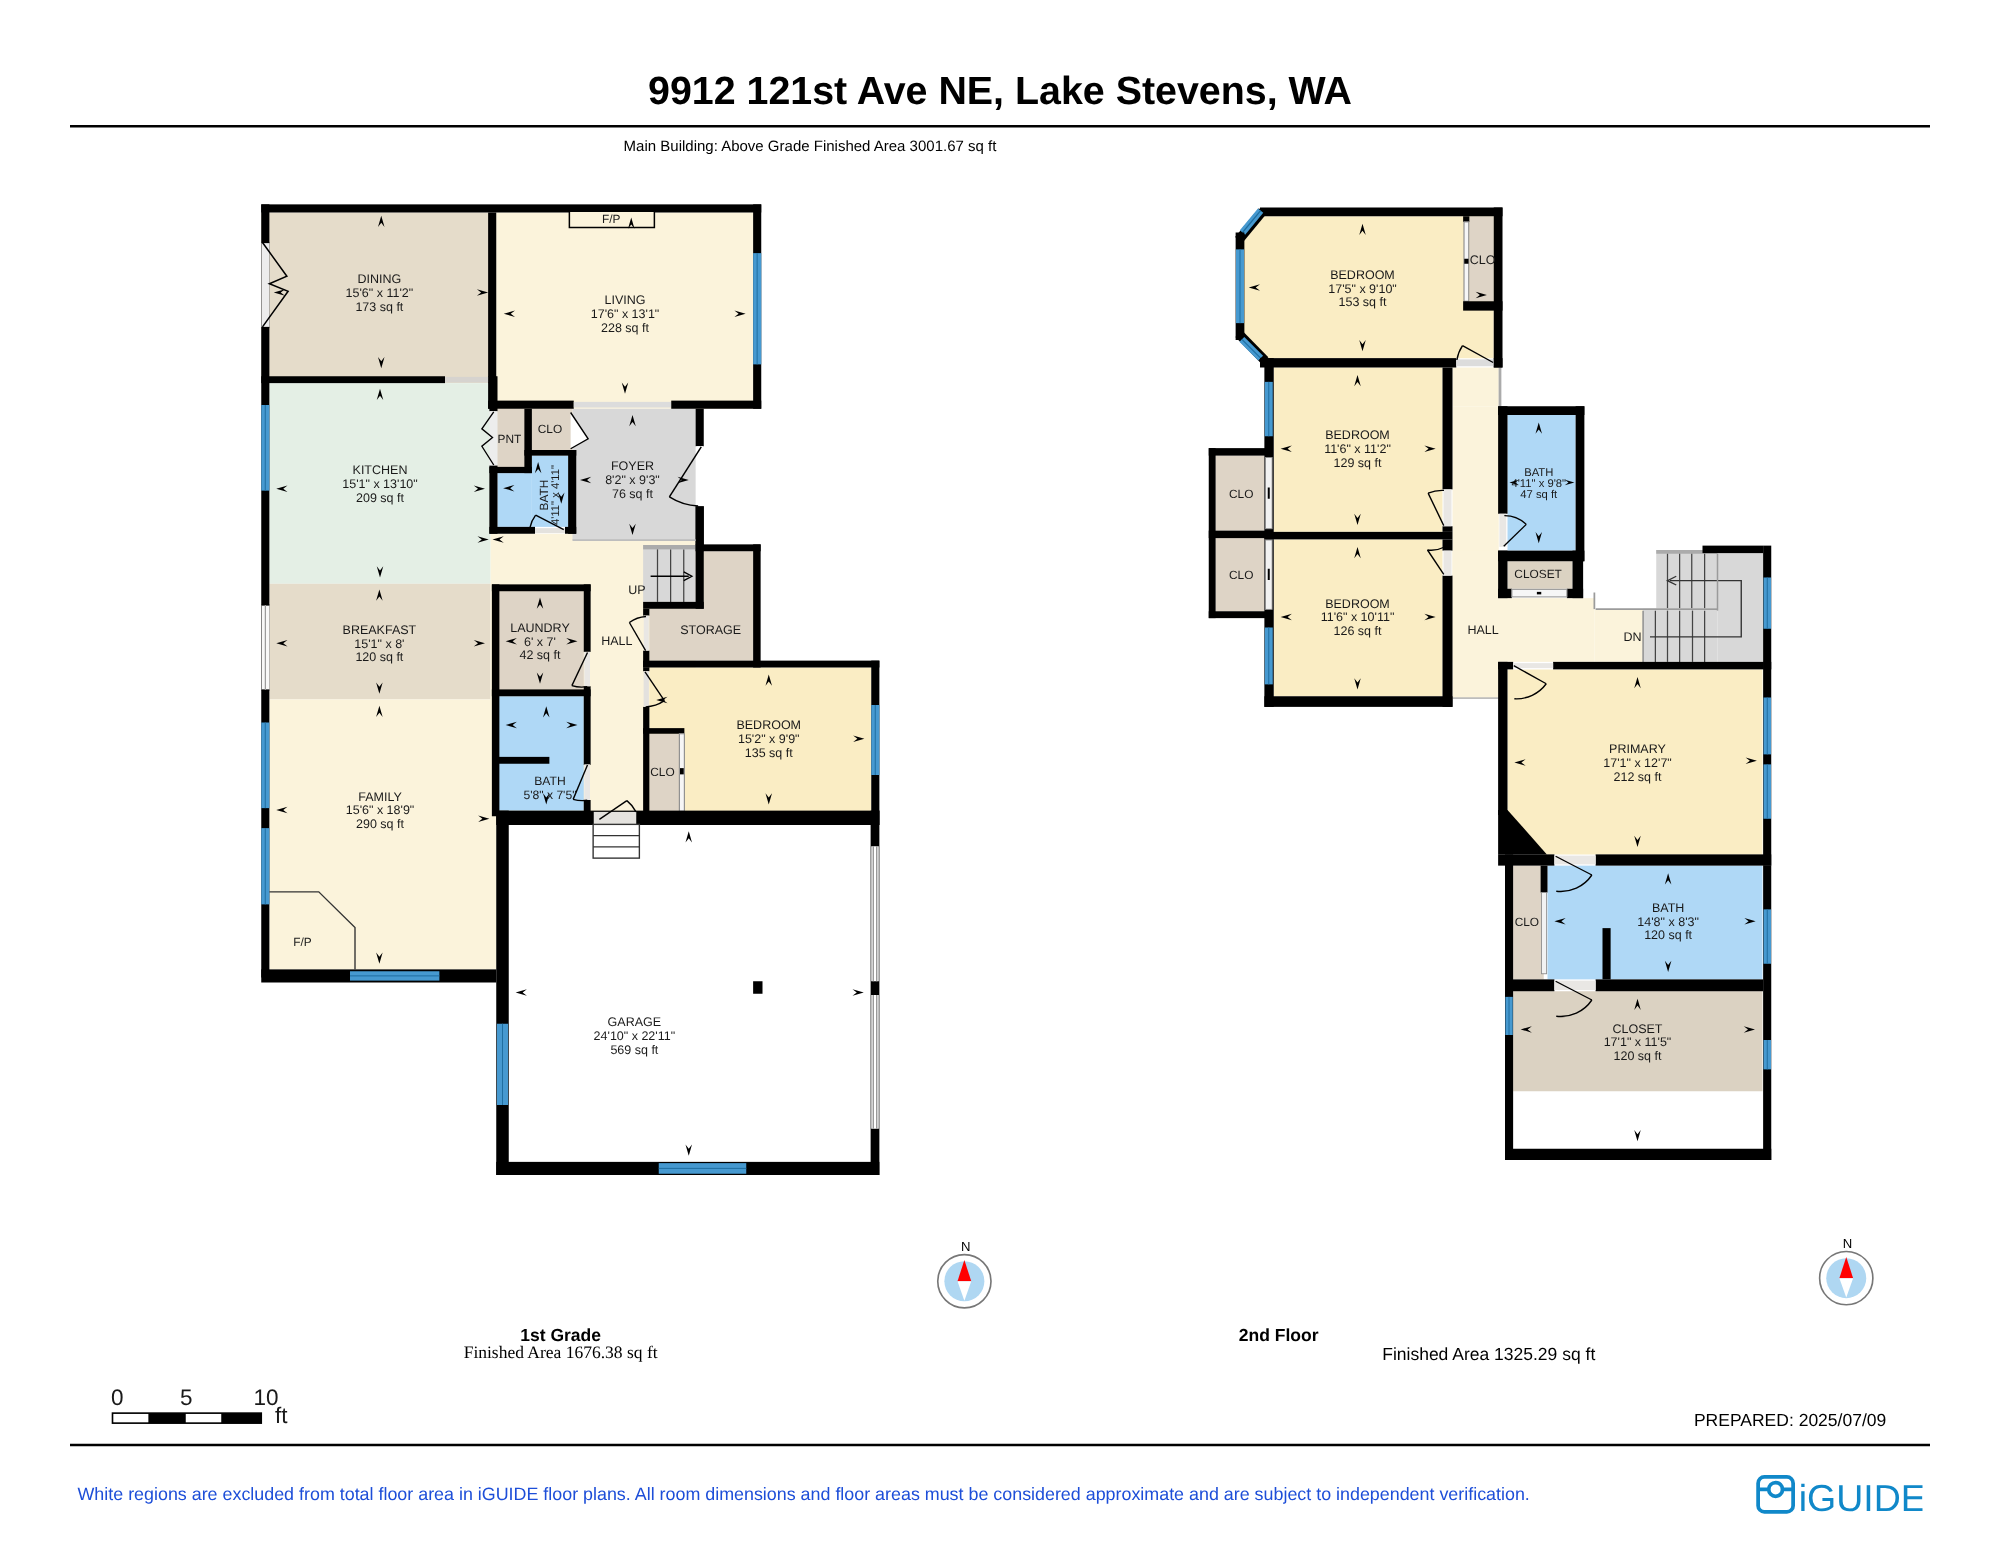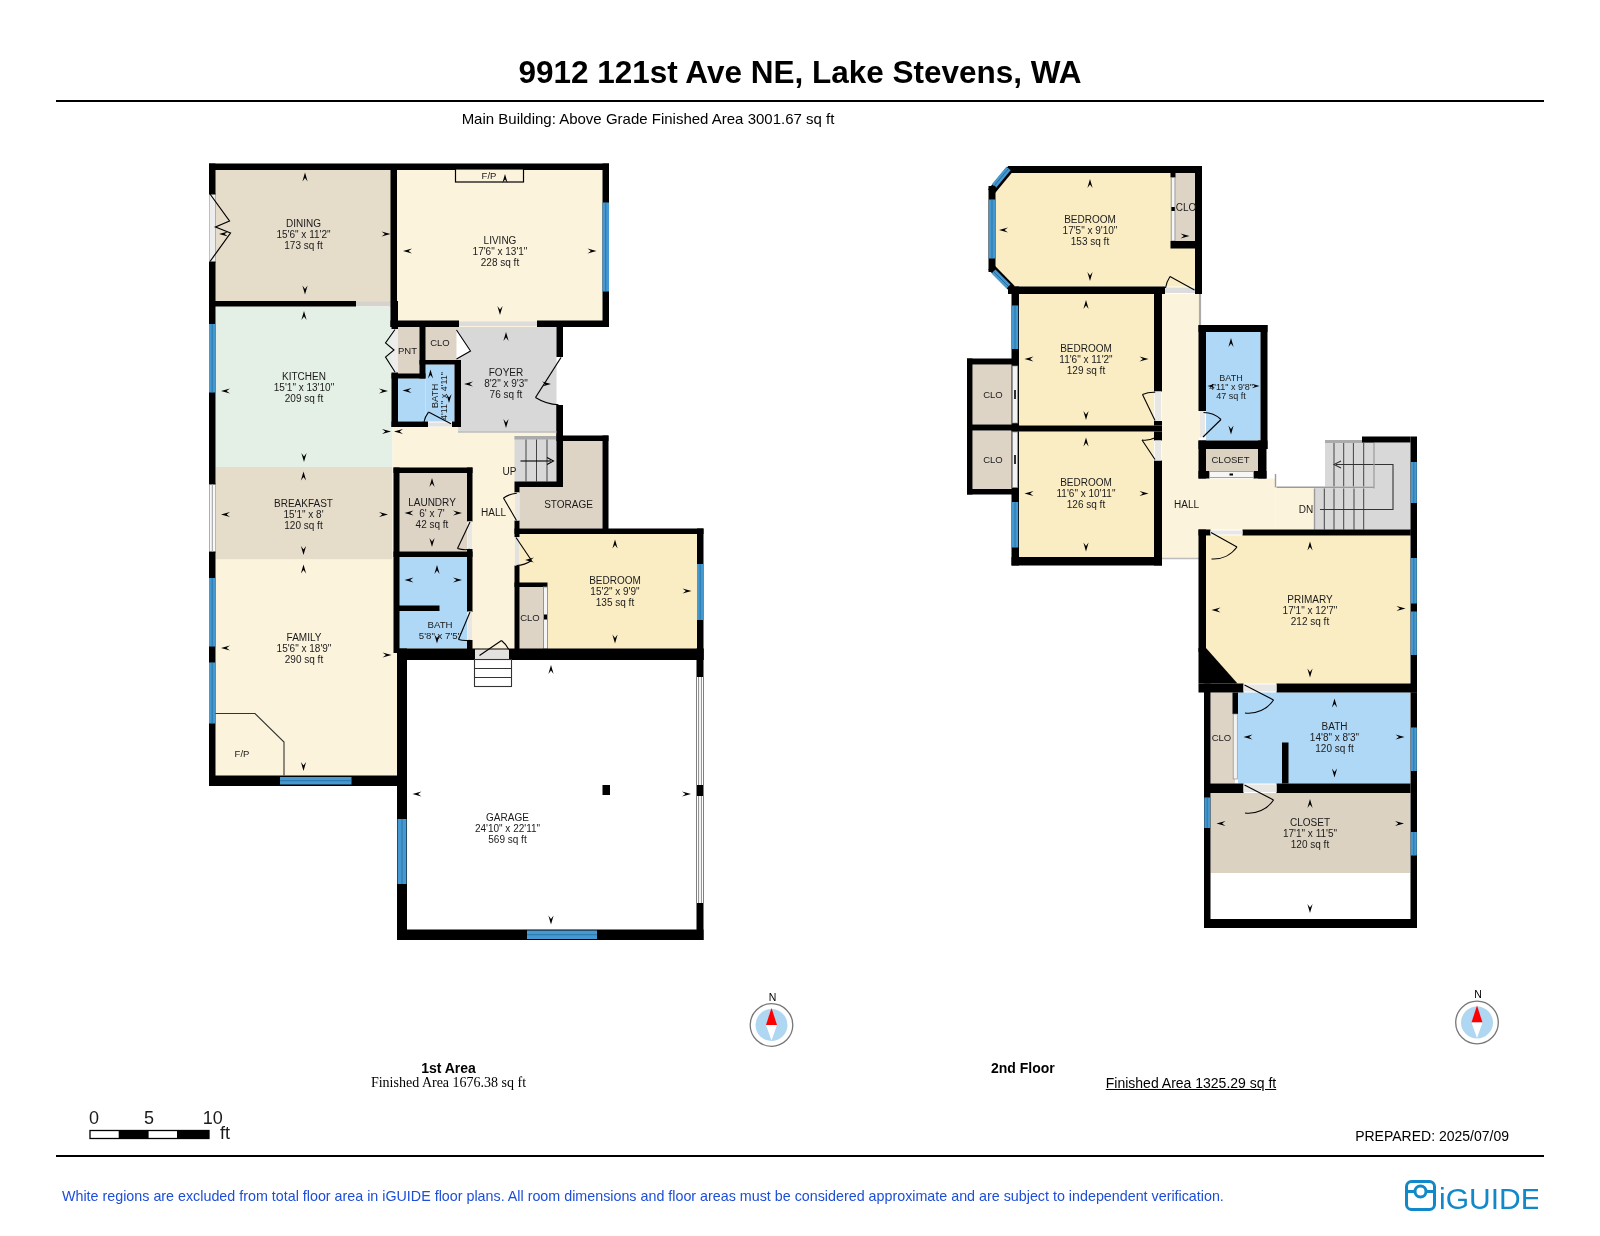--- a/index.html
+++ b/index.html
@@ -7,21 +7,21 @@
 .abs{position:absolute}
 svg text{font-family:"Liberation Sans",sans-serif}
 </style>
 </head>
 <body>
 
 <div class="abs" style="left:0;top:54px;width:1600px;text-align:center;font-size:31.5px;font-weight:bold;color:#000;">9912 121st Ave NE, Lake Stevens, WA</div>
 
 <div class="abs" style="left:56px;top:100px;width:1488px;height:2.2px;background:#000"></div>
 
-<div class="abs" style="left:0;top:110px;width:1296px;text-align:center;font-size:15px;color:#000;">Main Building: Above Grade Finished Area 3001.67 sq ft</div>
+<div class="abs" style="left:0;top:110px;width:1296px;text-align:center;font-size:12px;color:#000;">Main Building: Above Grade Finished Area 3001.67 sq ft</div>
 
 <svg class="abs" style="left:0;top:0" width="1600" height="1236" viewBox="0 0 1600 1236">
 
 <rect x="209.0" y="170.0" width="188.0" height="136.5" fill="#E5DCCA"></rect>
 
 <rect x="397.0" y="170.0" width="205.5" height="157.0" fill="#FBF3DB"></rect>
 
 <rect x="215.5" y="306.5" width="177.0" height="160.5" fill="#E4EFE5"></rect>
 
 <rect x="215.5" y="467.0" width="177.0" height="92.5" fill="#E5DCCA"></rect>
@@ -644,25 +644,25 @@
 
 <rect x="90.0" y="1130.5" width="119.0" height="8.0" fill="#fff" stroke="#000" stroke-width="1.3"></rect>
 <rect x="118.7" y="1130.5" width="29.9" height="8.0" fill="#000"></rect>
 <rect x="177.0" y="1130.5" width="32.0" height="8.0" fill="#000"></rect>
 <text x="93.9" y="1124.0" font-size="18" font-weight="normal" text-anchor="middle" fill="#1a1a1a">0</text>
 <text x="149.1" y="1124.0" font-size="18" font-weight="normal" text-anchor="middle" fill="#1a1a1a">5</text>
 <text x="212.8" y="1124.0" font-size="18" font-weight="normal" text-anchor="middle" fill="#1a1a1a">10</text>
 <text x="220.0" y="1138.5" font-size="18" font-weight="normal" text-anchor="start" fill="#1a1a1a">ft</text>
 </svg>
 
-<div class="abs" style="left:248.5px;top:1060px;width:400px;text-align:center;font-size:14px;font-weight:bold;color:#000;">1st Area</div>
+<div class="abs" style="left:248.5px;top:1060px;width:400px;text-align:center;font-size:14px;font-weight:bold;color:#000;">1st Grade</div>
 <div class="abs" style="left:248.5px;top:1075px;width:400px;text-align:center;font-size:14px;color:#000;font-family:Liberation Serif, serif;">Finished Area 1676.38 sq ft</div>
 
 <div class="abs" style="left:991px;top:1060px;width:400px;text-align:left;font-size:14px;font-weight:bold;color:#000;">2nd Floor</div>
-<div class="abs" style="left:991px;top:1075px;width:400px;text-align:center;font-size:14px;color:#000;text-decoration:underline;">Finished Area 1325.29 sq ft</div>
+<div class="abs" style="left:991px;top:1075px;width:400px;text-align:center;font-size:14px;color:#000;">Finished Area 1325.29 sq ft</div>
 
 <div class="abs" style="left:1109px;top:1128px;width:400px;text-align:right;font-size:14px;color:#000;">PREPARED: 2025/07/09</div>
 
 <div class="abs" style="left:56px;top:1155px;width:1488px;height:2px;background:#000"></div>
 
 <div class="abs" style="left:62px;top:1188px;font-size:14.3px;color:#1d4ed8;">White regions are excluded from total floor area in iGUIDE floor plans. All room dimensions and floor areas must be considered approximate and are subject to independent verification.</div>
 
 <svg class="abs" style="left:1403px;top:1178px" width="135" height="36" viewBox="0 0 135 36">
 <g fill="none" stroke="#1088C9" stroke-width="3">
 <rect x="3.5" y="3.5" width="28" height="28" rx="5"></rect>

